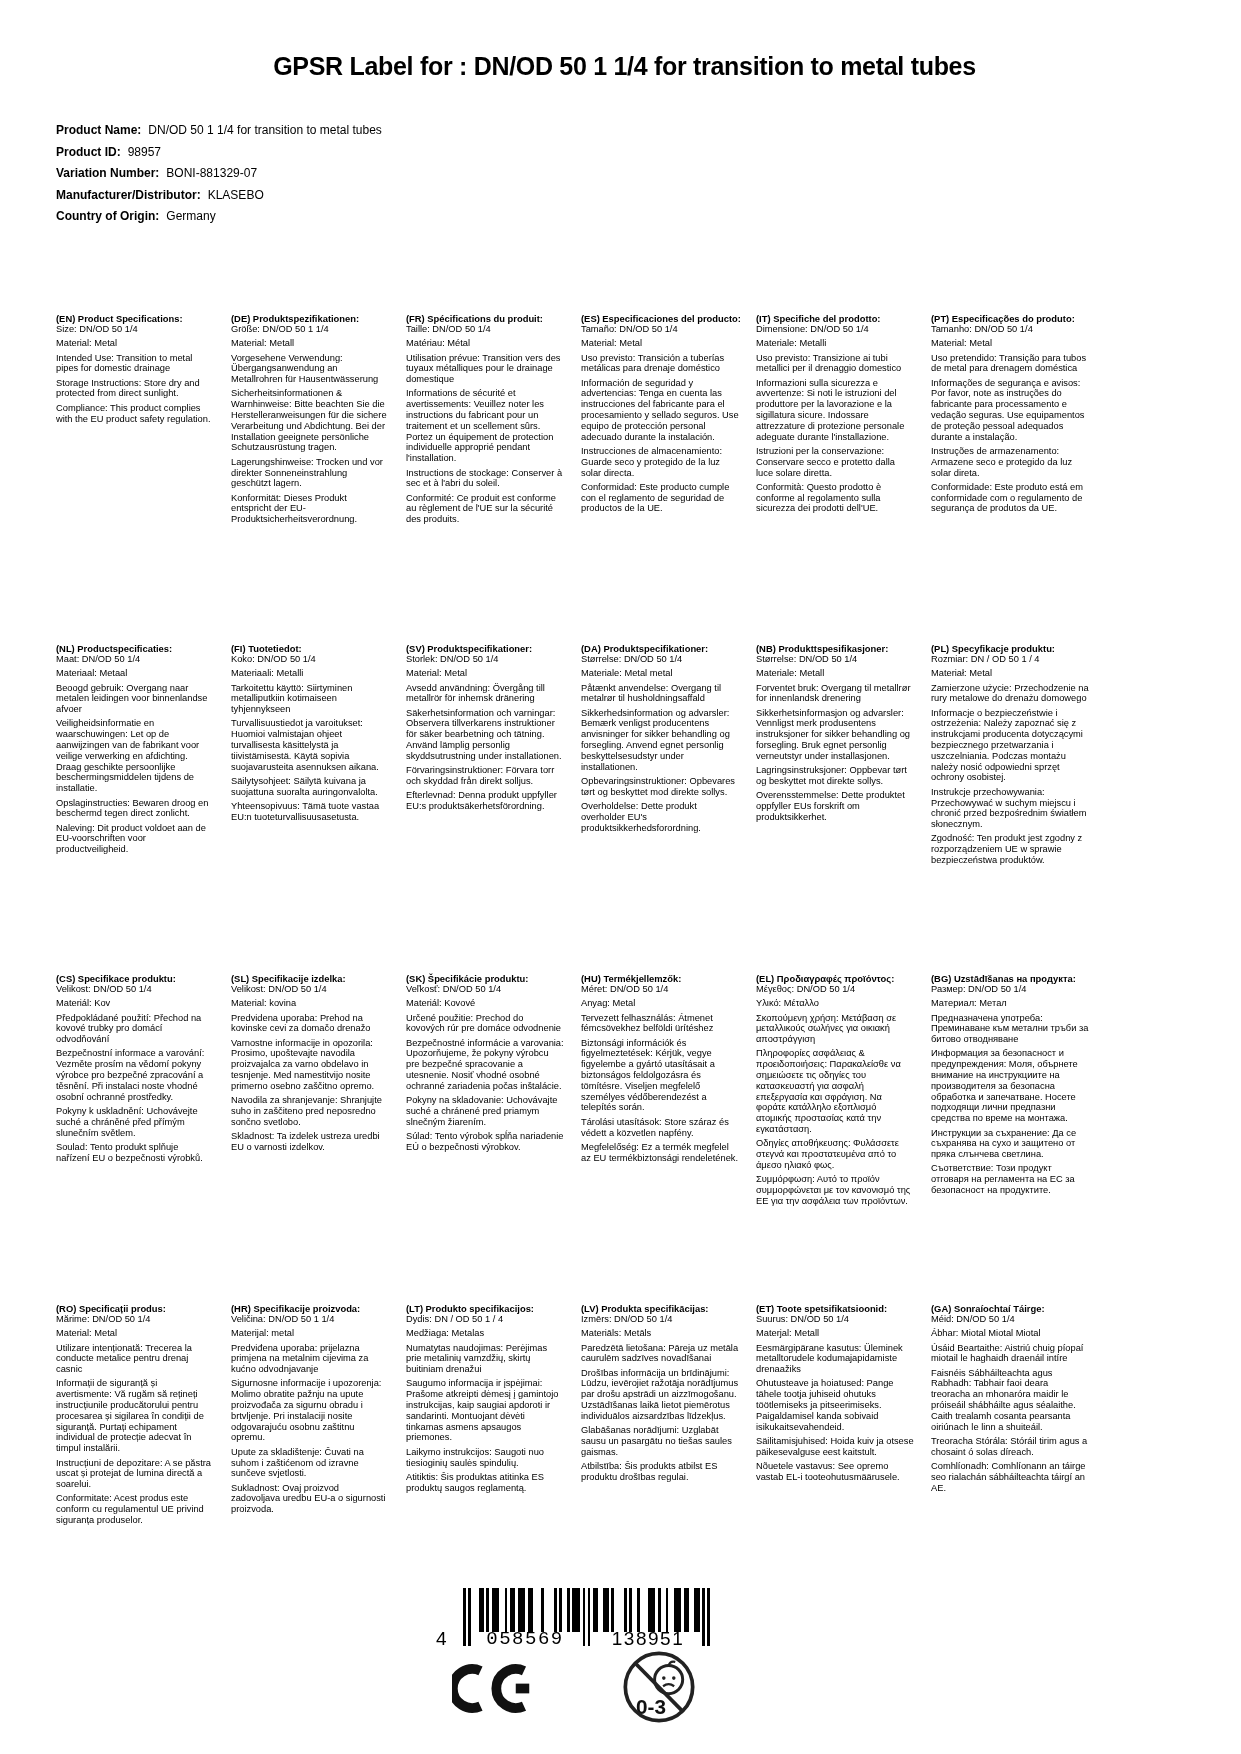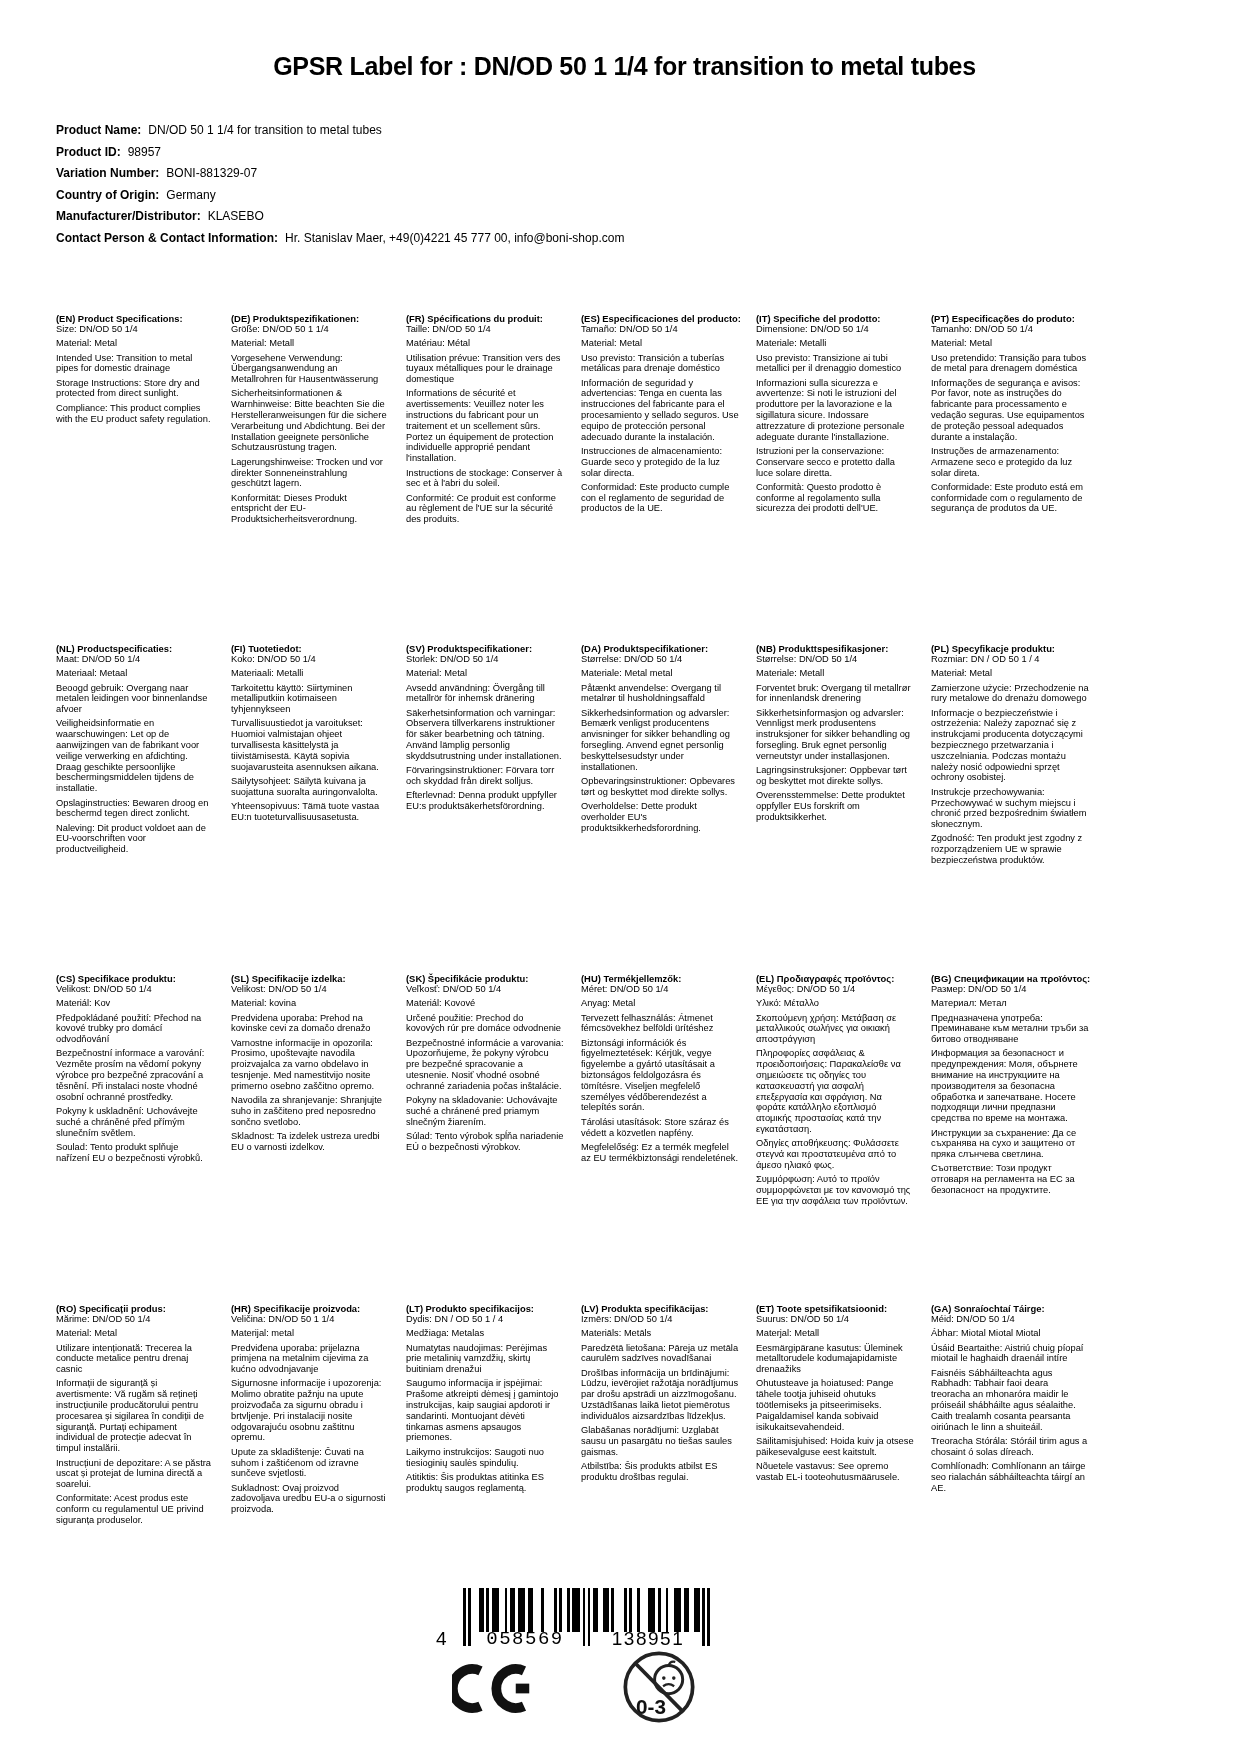--- a/index.html
+++ b/index.html
@@ -29,23 +29,22 @@
 <body>
 
 <div class="page">
 
   <h1 class="title">GPSR Label for : DN/OD 50 1 1/4 for transition to metal tubes</h1>
 
   <div class="product-info" id="product-info">
       <div class="pi-row"><span class="pi-label">Product Name:</span><span class="pi-value">DN/OD 50 1 1/4 for transition to metal tubes</span></div>
       <div class="pi-row"><span class="pi-label">Product ID:</span><span class="pi-value">98957</span></div>
       <div class="pi-row"><span class="pi-label">Variation Number:</span><span class="pi-value">BONI-881329-07</span></div>
+      <div class="pi-row"><span class="pi-label">Manufacturer/Distributor:</span><span class="pi-value">KLASEBO</span></div>
       <div class="pi-row"><span class="pi-label">Country of Origin:</span><span class="pi-value">Germany</span></div>
-      <div class="pi-row"><span class="pi-label">Manufacturer/Distributor:</span><span class="pi-value">KLASEBO</span></div>
-      <div class="pi-row"><span class="pi-label">Contact Person &amp; Contact Information:</span><span class="pi-value">Hr. Stanislav Maer, +49(0)4221 45 777 00, info@boni-shop.com</span></div>
     </div>
 
   <div class="spec-grid" id="spec-grid">
       <div class="spec-block">
         <div class="spec-header">(EN) Product Specifications:</div>
         <p class="spec-p">Size: DN/OD 50 1/4</p>
         <p class="spec-p">Material: Metal</p>
         <p class="spec-p">Intended Use: Transition to metal pipes for domestic drainage</p>
         <p class="spec-p">Storage Instructions: Store dry and protected from direct sunlight.</p>
         <p class="spec-p">Compliance: This product complies with the EU product safety regulation.</p>
@@ -188,21 +187,21 @@
       <div class="spec-block">
         <div class="spec-header">(EL) Προδιαγραφές προϊόντος:</div>
         <p class="spec-p">Μέγεθος: DN/OD 50 1/4</p>
         <p class="spec-p">Υλικό: Μέταλλο</p>
         <p class="spec-p">Σκοπούμενη χρήση: Μετάβαση σε μεταλλικούς σωλήνες για οικιακή αποστράγγιση</p>
         <p class="spec-p">Πληροφορίες ασφάλειας &amp; προειδοποιήσεις: Παρακαλείσθε να σημειώσετε τις οδηγίες του κατασκευαστή για ασφαλή επεξεργασία και σφράγιση. Να φοράτε κατάλληλο εξοπλισμό ατομικής προστασίας κατά την εγκατάσταση.</p>
         <p class="spec-p">Οδηγίες αποθήκευσης: Φυλάσσετε στεγνά και προστατευμένα από το άμεσο ηλιακό φως.</p>
         <p class="spec-p">Συμμόρφωση: Αυτό το προϊόν συμμορφώνεται με τον κανονισμό της ΕΕ για την ασφάλεια των προϊόντων.</p>
       </div>
       <div class="spec-block">
-        <div class="spec-header">(BG) Спецификации на προϊόντος:</div>
+        <div class="spec-header">(BG) Uzstādīšanas на продукта:</div>
         <p class="spec-p">Размер: DN/OD 50 1/4</p>
         <p class="spec-p">Материал: Метал</p>
         <p class="spec-p">Предназначена употреба: Преминаване към метални тръби за битово отводняване</p>
         <p class="spec-p">Информация за безопасност и предупреждения: Моля, обърнете внимание на инструкциите на производителя за безопасна обработка и запечатване. Носете подходящи лични предпазни средства по време на монтажа.</p>
         <p class="spec-p">Инструкции за съхранение: Да се съхранява на сухо и защитено от пряка слънчева светлина.</p>
         <p class="spec-p">Съответствие: Този продукт отговаря на регламента на ЕС за безопасност на продуктите.</p>
       </div>
       <div class="spec-block">
         <div class="spec-header">(RO) Specificații produs:</div>
         <p class="spec-p">Mărime: DN/OD 50 1/4</p>

